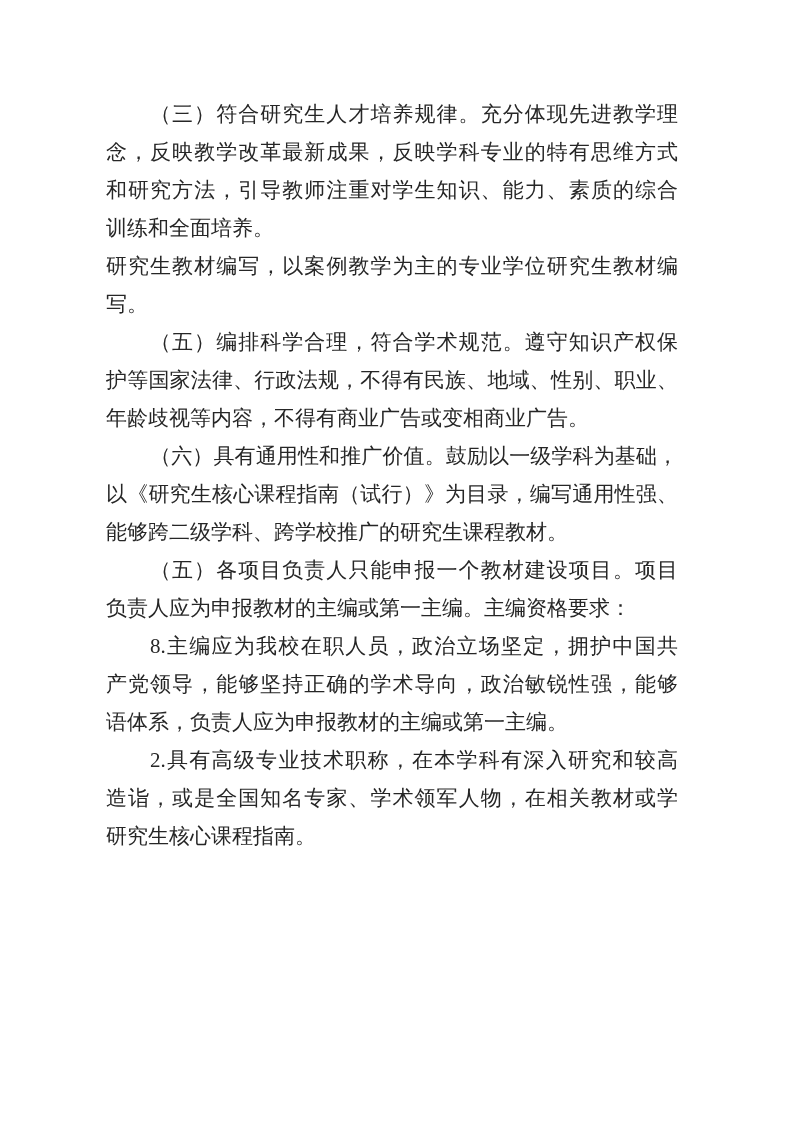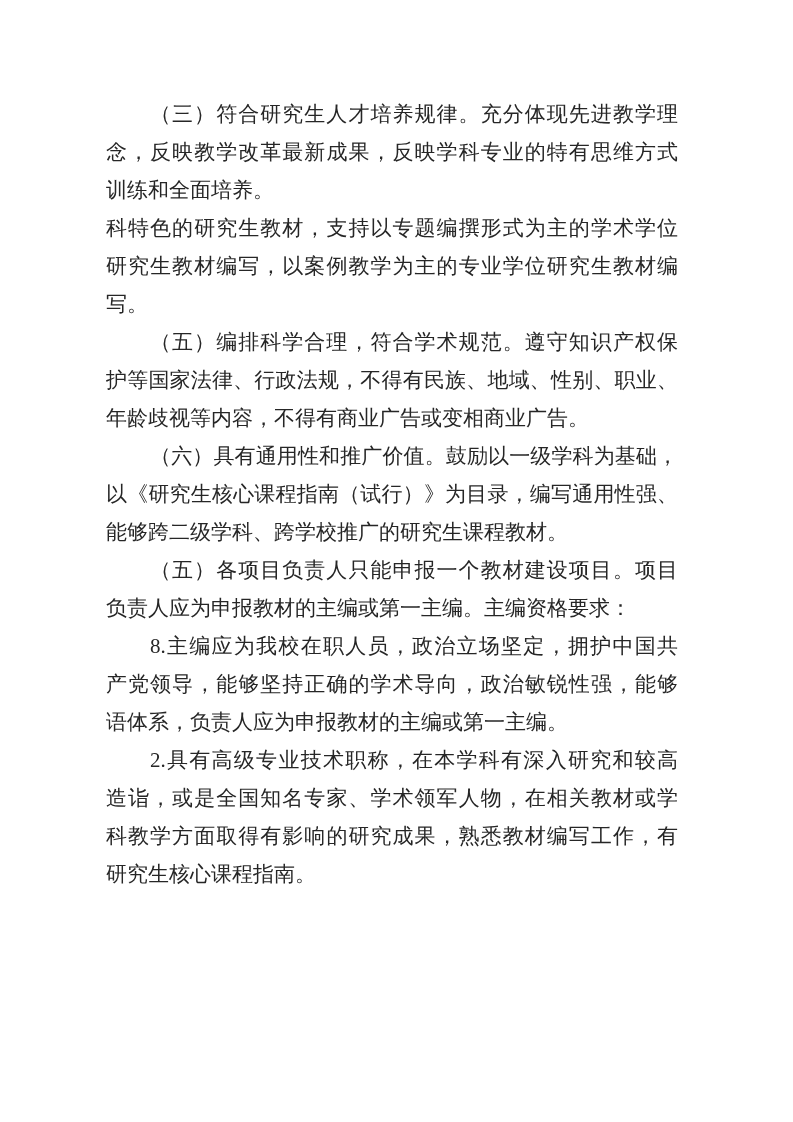--- a/index.html
+++ b/index.html
@@ -48,25 +48,25 @@
 </style>
 </head>
 <body>
 
 <div class="page">
   <div class="text-block">
 
     <div class="para">
       <div class="line first">（三）符合研究生人才培养规律。充分体现先进教学理</div>
       <div class="line">念，反映教学改革最新成果，反映学科专业的特有思维方式</div>
+      <div class="line">和研究方法，引导教师注重对学生知识、能力、素质的综合</div>
       <div class="line last">训练和全面培养。</div>
     </div>
 
     <div class="para">
-      <div class="line">科特色的研究生教材，支持以专题编撰形式为主的学术学位</div>
       <div class="line">研究生教材编写，以案例教学为主的专业学位研究生教材编</div>
       <div class="line last">写。</div>
     </div>
 
     <div class="para">
       <div class="line first">（五）编排科学合理，符合学术规范。遵守知识产权保</div>
       <div class="line">护等国家法律、行政法规，不得有民族、地域、性别、职业、</div>
       <div class="line last">年龄歧视等内容，不得有商业广告或变相商业广告。</div>
     </div>
 
@@ -83,18 +83,17 @@
 
     <div class="para">
       <div class="line first">8.主编应为我校在职人员，政治立场坚定，拥护中国共</div>
       <div class="line">产党领导，能够坚持正确的学术导向，政治敏锐性强，能够</div>
       <div class="line last">语体系，负责人应为申报教材的主编或第一主编。</div>
     </div>
 
     <div class="para">
       <div class="line first">2.具有高级专业技术职称，在本学科有深入研究和较高</div>
       <div class="line">造诣，或是全国知名专家、学术领军人物，在相关教材或学</div>
-      <div class="line">科教学方面取得有影响的研究成果，熟悉教材编写工作，有</div>
       <div class="line last">研究生核心课程指南。</div>
     </div>
 
   </div>
 </div>
 
 </body></html>

